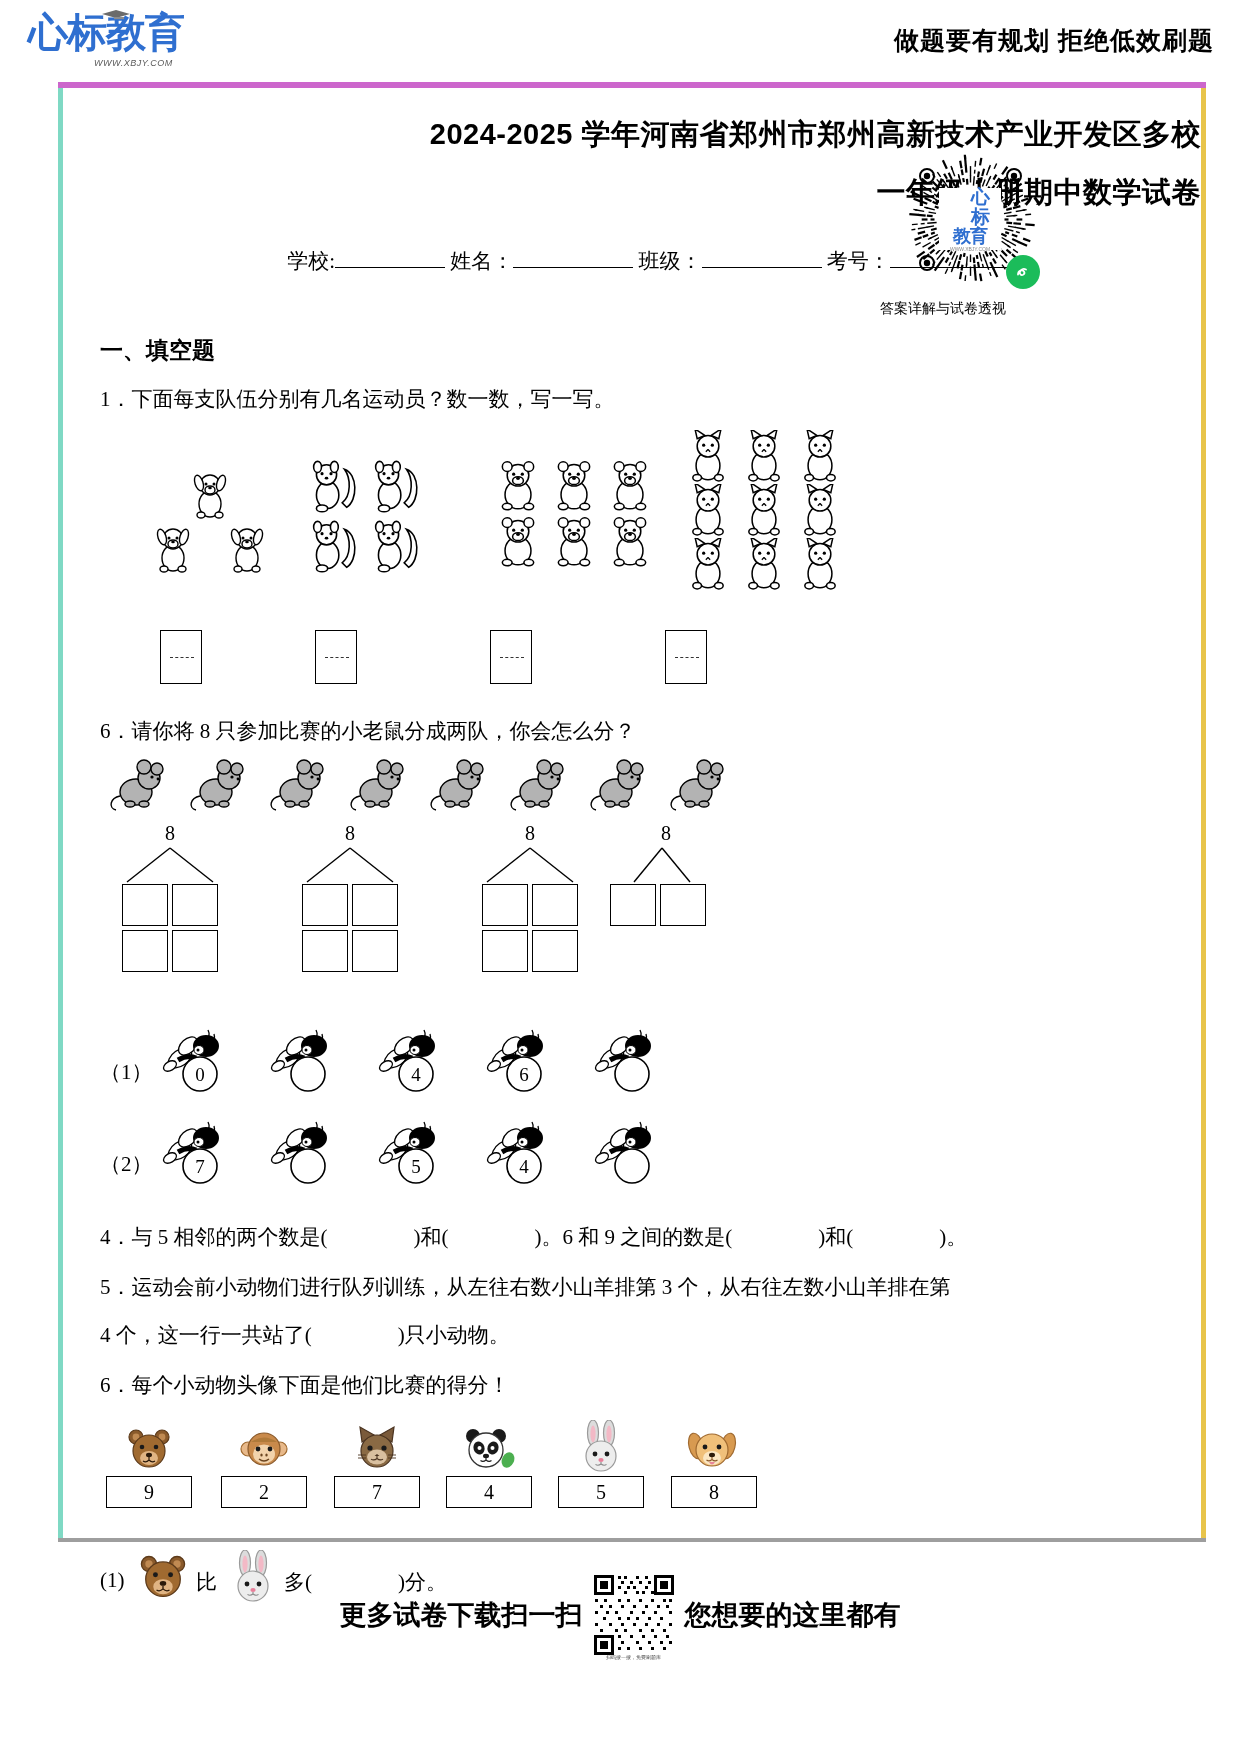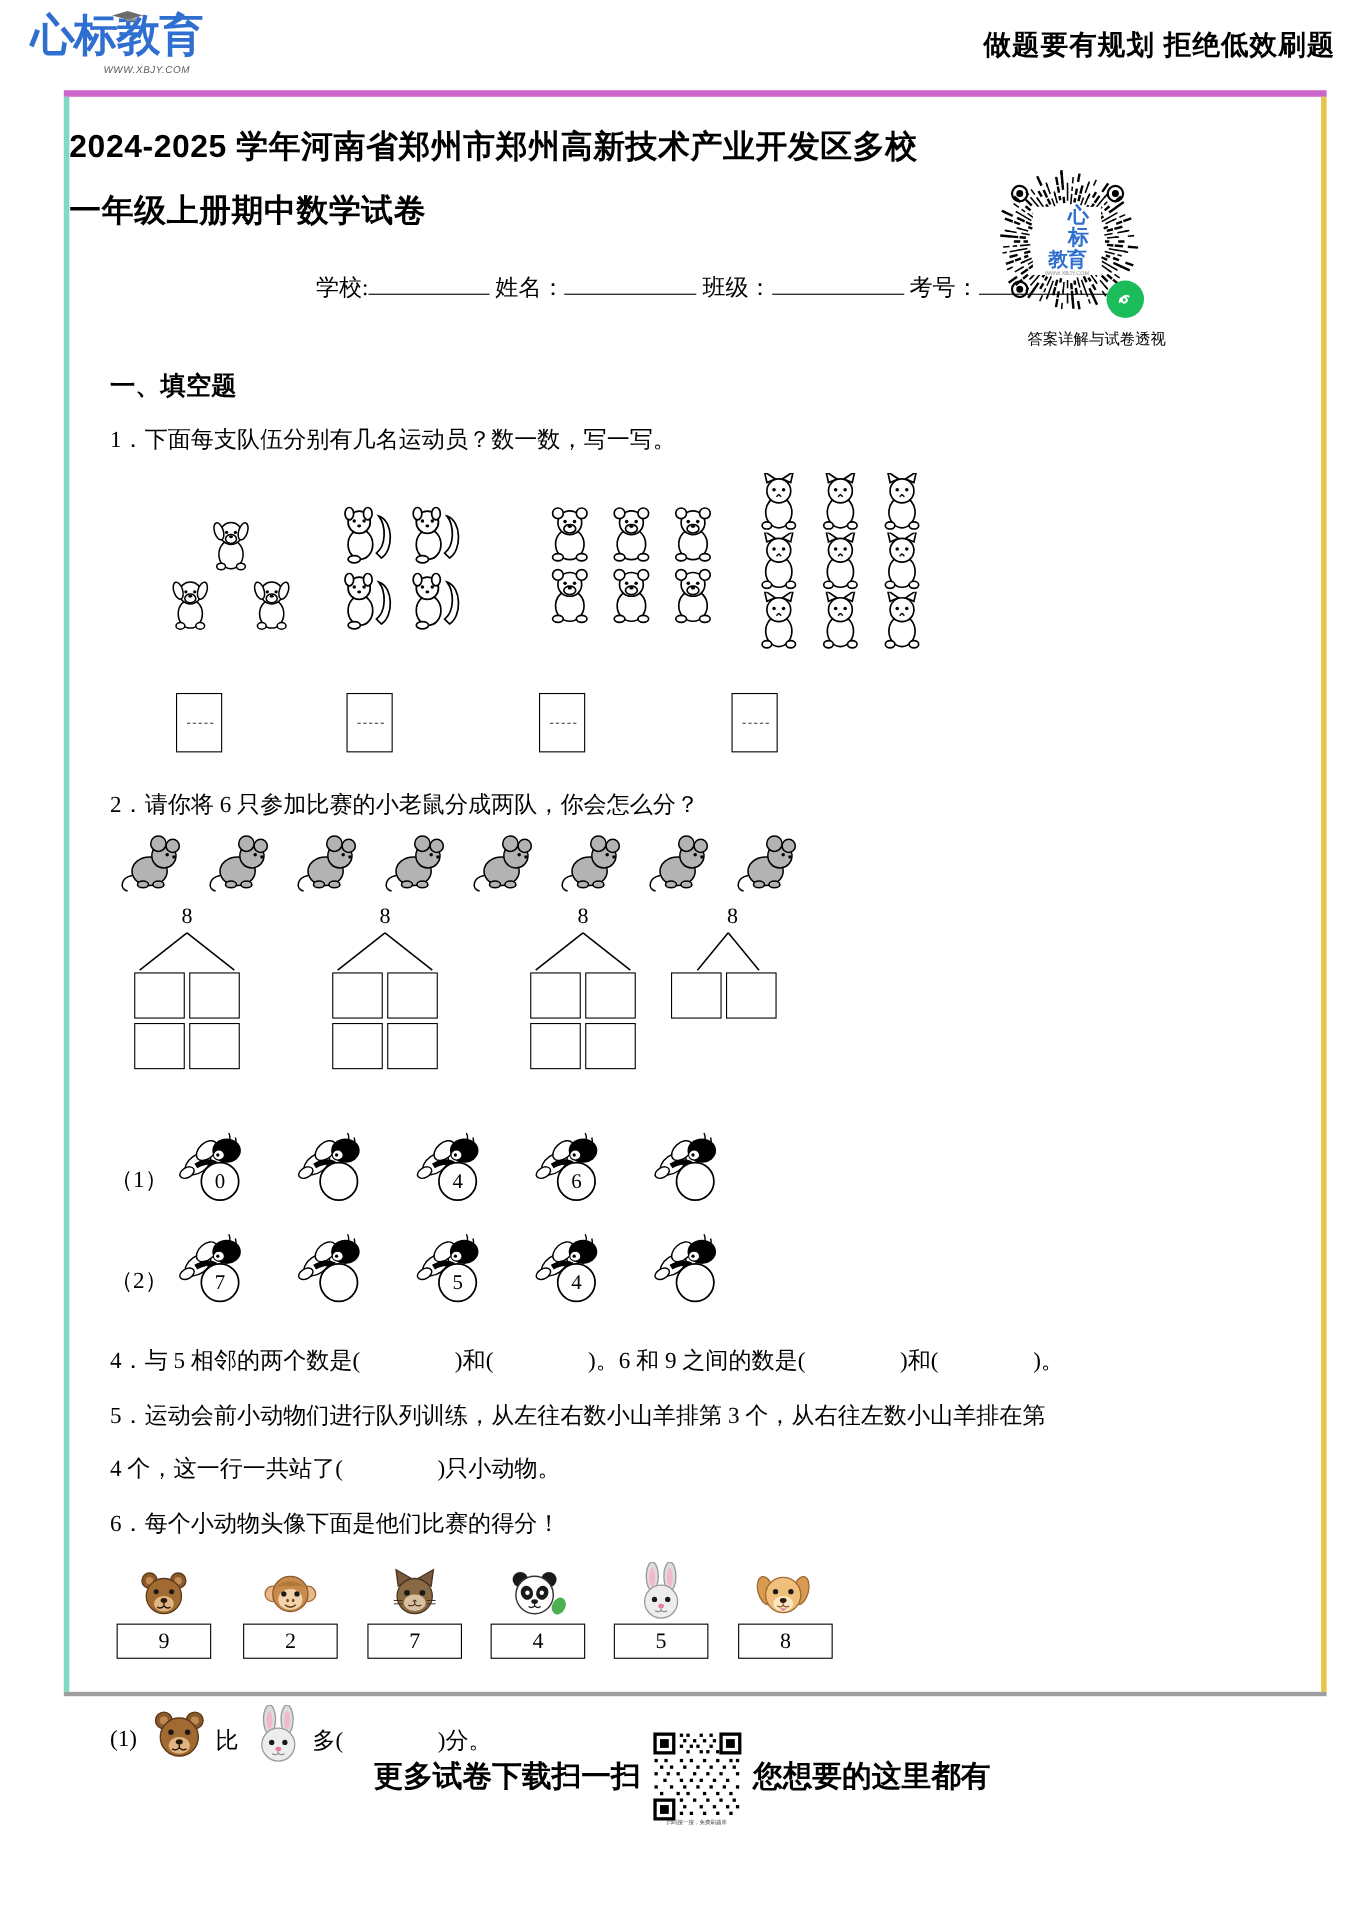--- a/index.html
+++ b/index.html
@@ -62,21 +62,21 @@
     background:#e8c44a;
   }
   .border-bottom{
     position:absolute; left:58px; top:1538px; width:1148px; height:4px;
     background:#9e9e9e;
   }
 
   
   .title-block{ position:absolute; left:63px; top:105px; width:1138px; }
   .exam-title{
-    text-align:left;
+    text-align:right;
     font-family:"Liberation Sans", sans-serif;
     font-weight:bold;
     font-size:29px;
     line-height:58px;
     letter-spacing:.5px;
     color:#000;
   }
   .info-line{
     margin-top:26px;
     text-align:center;
@@ -119,21 +119,21 @@
   }
   .qr-mini{
     position:absolute; right:-2px; bottom:-2px;
     width:34px; height:34px; border-radius:50%;
     background:#1bbc5a;
     display:flex; align-items:center; justify-content:center;
     color:#fff; font-size:20px; font-family:"DejaVu Sans", sans-serif;
   }
   .qr-caption{
     position:absolute; left:880px; top:300px; width:180px;
-    text-align:right;
+    text-align:left;
     font-family:"Liberation Sans", sans-serif;
     font-size:14px; color:#000; white-space:nowrap;
   }
 
   
   .content{
     position:absolute; left:100px; top:335px; width:1060px;
   }
   .section-head{
     font-family:"Liberation Sans", sans-serif;
@@ -814,21 +814,21 @@
     </div>
   </div>
 
   <div class="q1-boxes">
     <div class="ansbox" style="left:60px;"></div>
     <div class="ansbox" style="left:215px;"></div>
     <div class="ansbox" style="left:390px;"></div>
     <div class="ansbox" style="left:565px;"></div>
   </div>
 
-  <p class="q-text" style="margin-top:22px;">2．请你将 6 只参加比赛的小老鼠分成两队，你会怎么分？</p>
+  <p class="q-text" style="margin-top:22px;">6．请你将 8 只参加比赛的小老鼠分成两队，你会怎么分？</p>
 
   <div class="q2-mice">
     <svg class="mouse" style="left:6px;" viewBox="0 0 60 58">
         <g fill="#b3b3b3" stroke="#000" stroke-width="1.4">
           <ellipse cx="30" cy="34" rx="16" ry="13"></ellipse>
           <circle cx="43" cy="20" r="11"></circle>
           <circle cx="38" cy="9" r="7"></circle>
           <circle cx="51" cy="11" r="6"></circle>
           <path d="M14 38 C4 40, 2 50, 10 52" fill="none"></path>
           <ellipse cx="24" cy="46" rx="5" ry="3"></ellipse>

